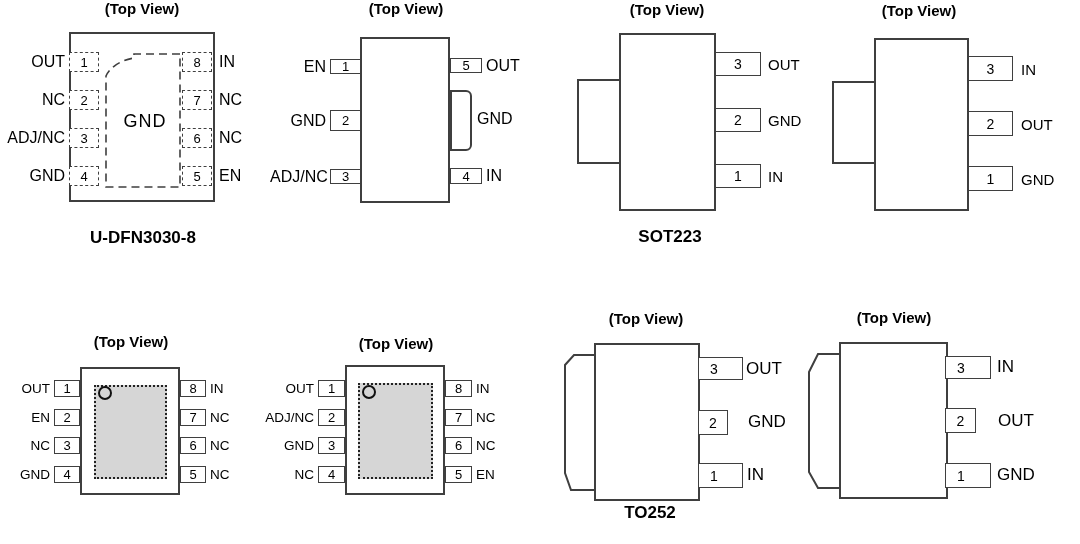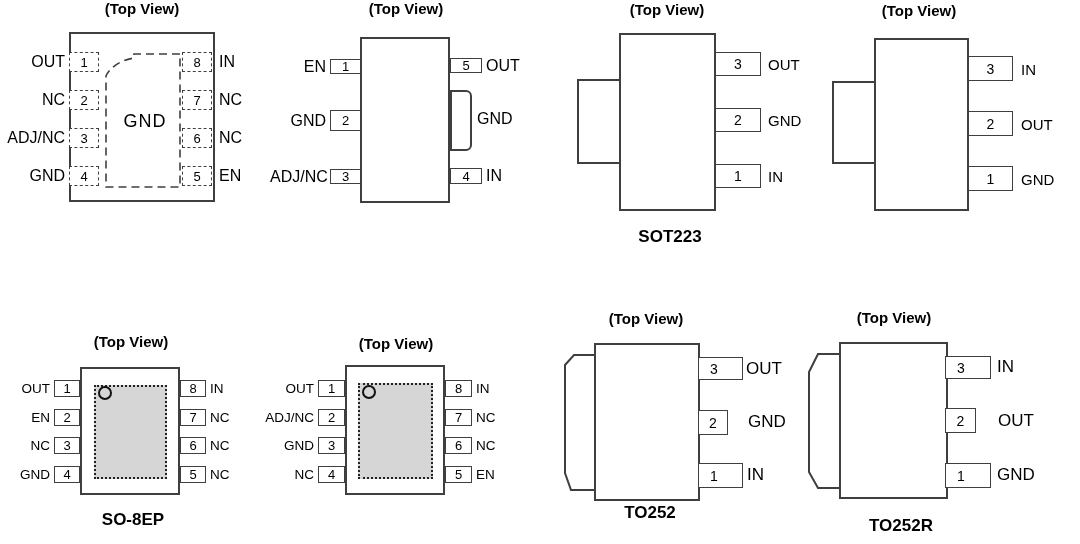--- a/index.html
+++ b/index.html
@@ -69,20 +69,21 @@
 
     <div class="plabel r" style="left:0;top:53px;width:65px">OUT</div>
     <div class="plabel r" style="left:0;top:91px;width:65px">NC</div>
     <div class="plabel r" style="left:0;top:129px;width:65px">ADJ/NC</div>
     <div class="plabel r" style="left:0;top:167px;width:65px">GND</div>
     <div class="plabel" style="left:219px;top:53px">IN</div>
     <div class="plabel" style="left:219px;top:91px">NC</div>
     <div class="plabel" style="left:219px;top:129px">NC</div>
     <div class="plabel" style="left:219px;top:167px">EN</div>
 
+    <div class="pname" style="left:43px;top:228px;width:200px">U-DFN3030-8</div>
   </div>
 
   <div class="grp" style="left:270px;top:0;width:270px;height:270px">
     <div class="tv" style="left:66px;top:0;width:140px">(Top View)</div>
     <div class="tab" style="left:180px;top:90px;width:22px;height:61px;border-radius:0 6px 6px 0"></div>
     <div class="body-rect" style="left:90px;top:37px;width:90px;height:166px"></div>
 
     <div class="pin" style="left:60px;top:59px;width:31px;height:15px">
         <span>1</span>
       </div>
@@ -184,21 +185,20 @@
 
     <div class="plabel sm r" style="left:0;top:81px;width:50px">OUT</div>
     <div class="plabel sm r" style="left:0;top:110px;width:50px">EN</div>
     <div class="plabel sm r" style="left:0;top:138px;width:50px">NC</div>
     <div class="plabel sm r" style="left:0;top:167px;width:50px">GND</div>
     <div class="plabel sm" style="left:210px;top:81px">IN</div>
     <div class="plabel sm" style="left:210px;top:110px">NC</div>
     <div class="plabel sm" style="left:210px;top:138px">NC</div>
     <div class="plabel sm" style="left:210px;top:167px">NC</div>
 
-    <div class="pname" style="left:33px;top:210px;width:200px">SO-8EP</div>
   </div>
 
   <div class="grp" style="left:260px;top:300px;width:260px;height:244px">
     <div class="tv" style="left:66px;top:35px;width:140px">(Top View)</div>
     <div class="body-rect" style="left:85px;top:65px;width:100px;height:130px"></div>
     <div class="pad-gray" style="left:98px;top:83px;width:75px;height:96px"></div>
     <div class="pin1-circle" style="left:102px;top:85px"></div>
 
     <div class="pin" style="left:58px;top:80px;width:27px;height:17px">
         <span>1</span>
@@ -274,16 +274,15 @@
         <span>2</span>
       </div>
     <div class="pin big numleft" style="left:155px;top:163px;width:46px;height:25px">
         <span>1</span>
       </div>
 
     <div class="plabel lg" style="left:207px;top:58px">IN</div>
     <div class="plabel lg" style="left:208px;top:112px">OUT</div>
     <div class="plabel lg" style="left:207px;top:166px">GND</div>
 
-    <div class="pname" style="left:11px;top:216px;width:200px">TO252R</div>
   </div>
 
 </div>
 
 </body></html>

